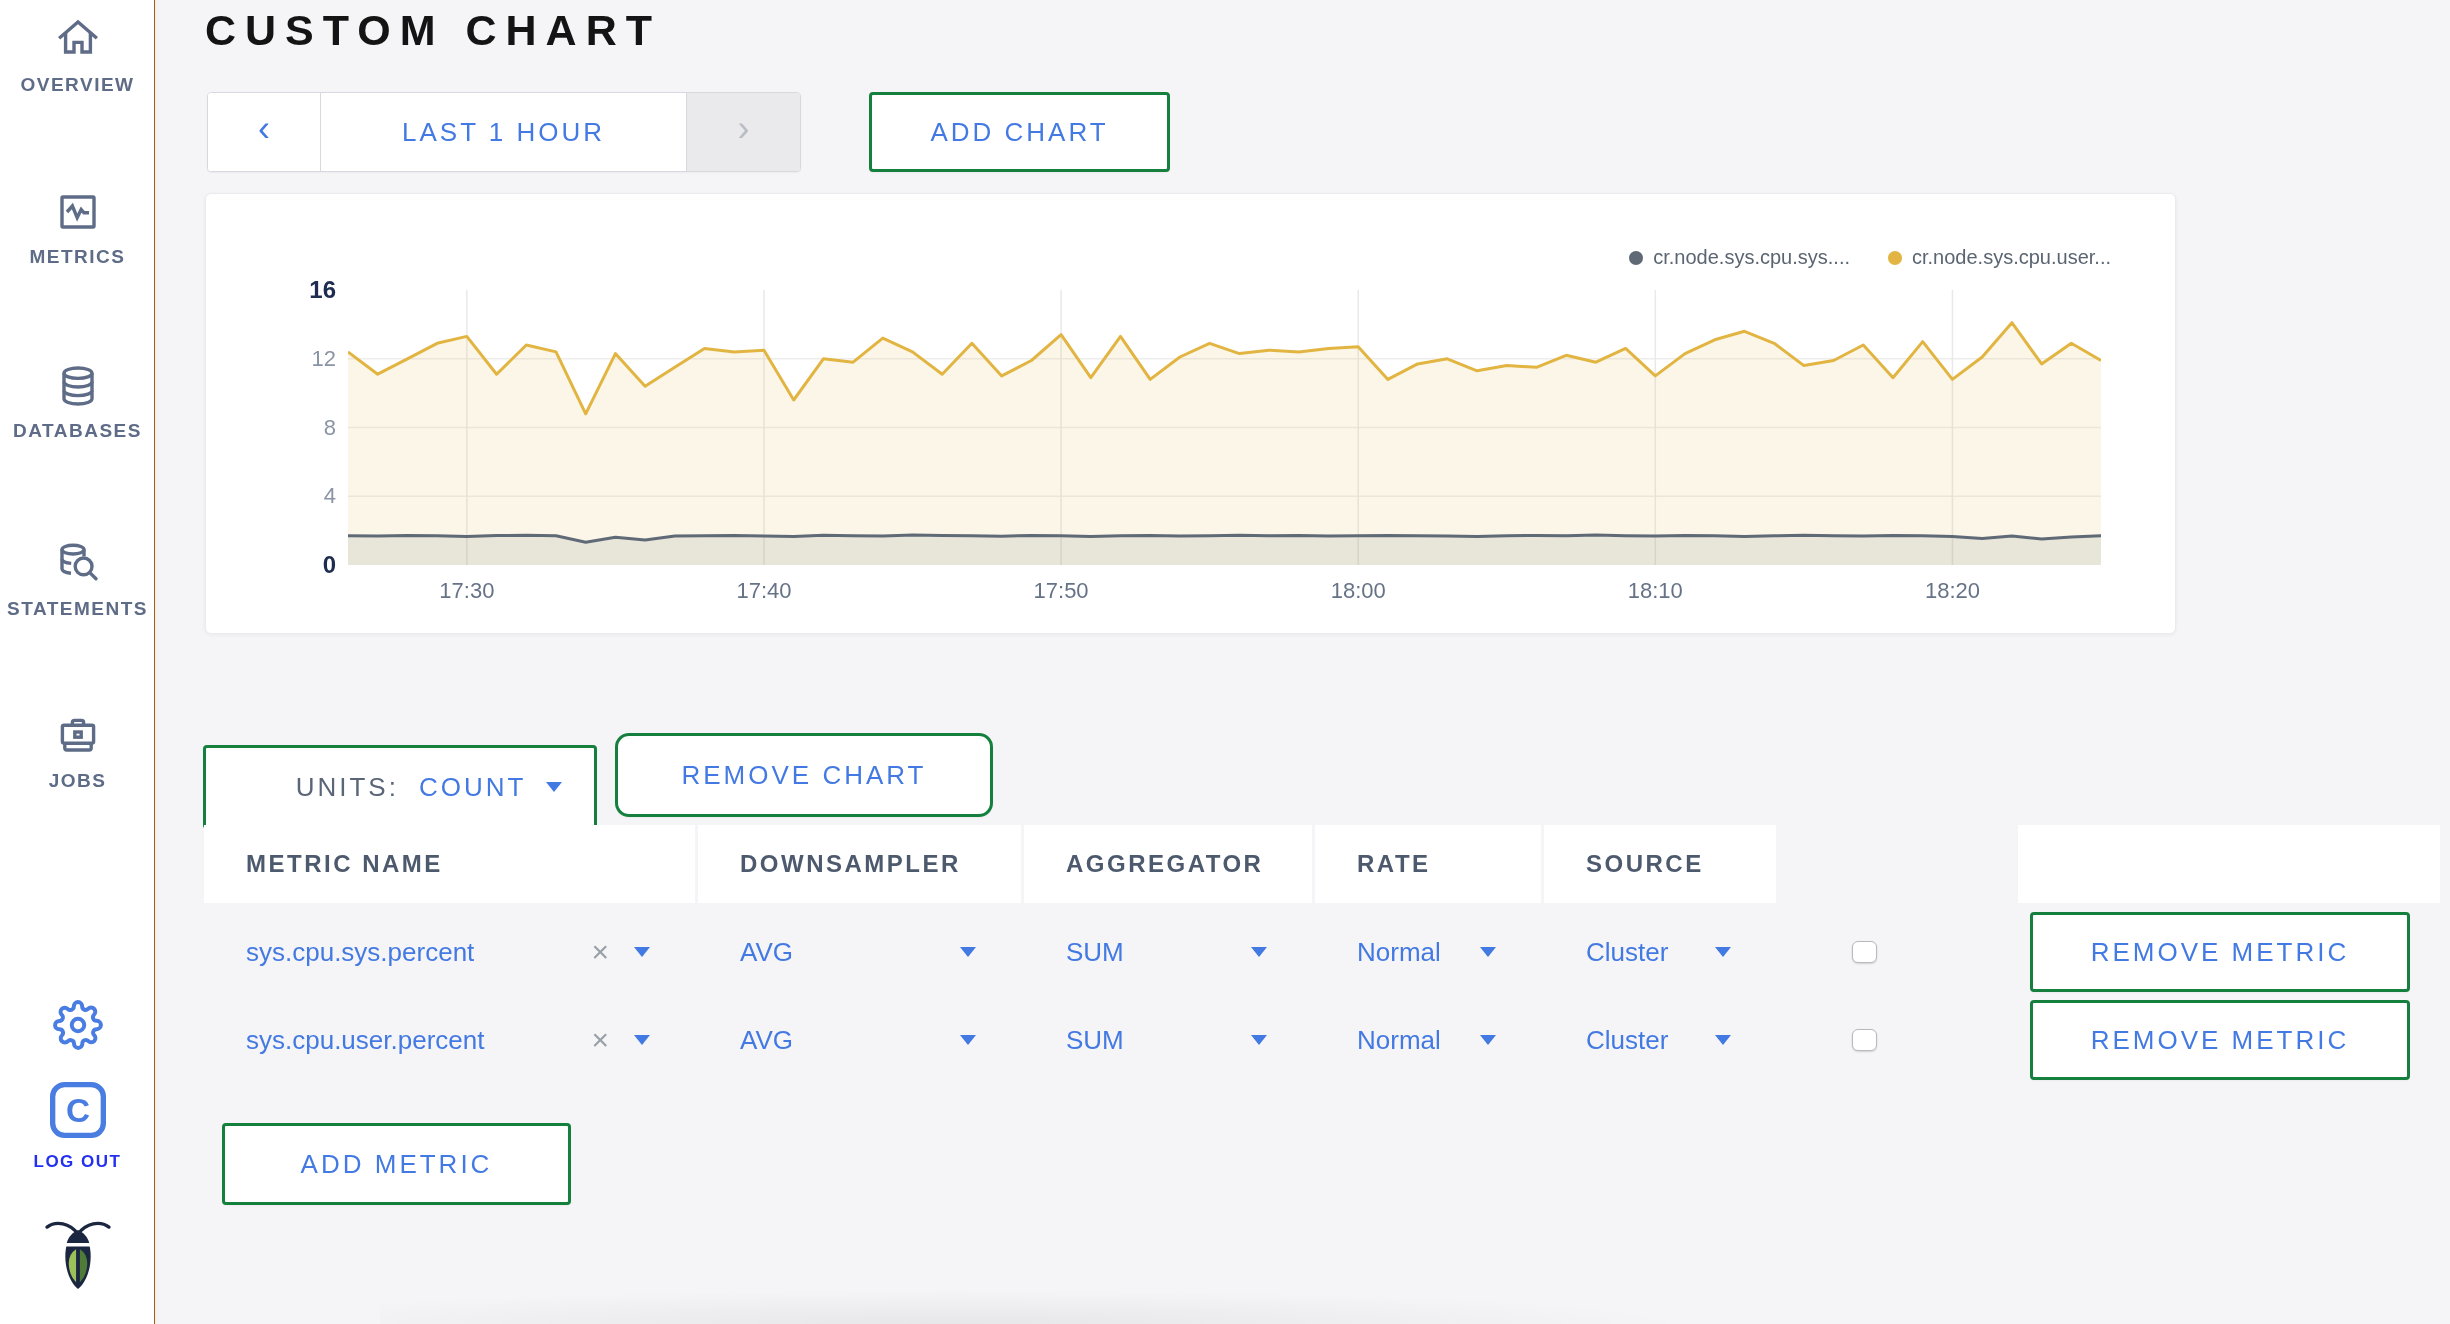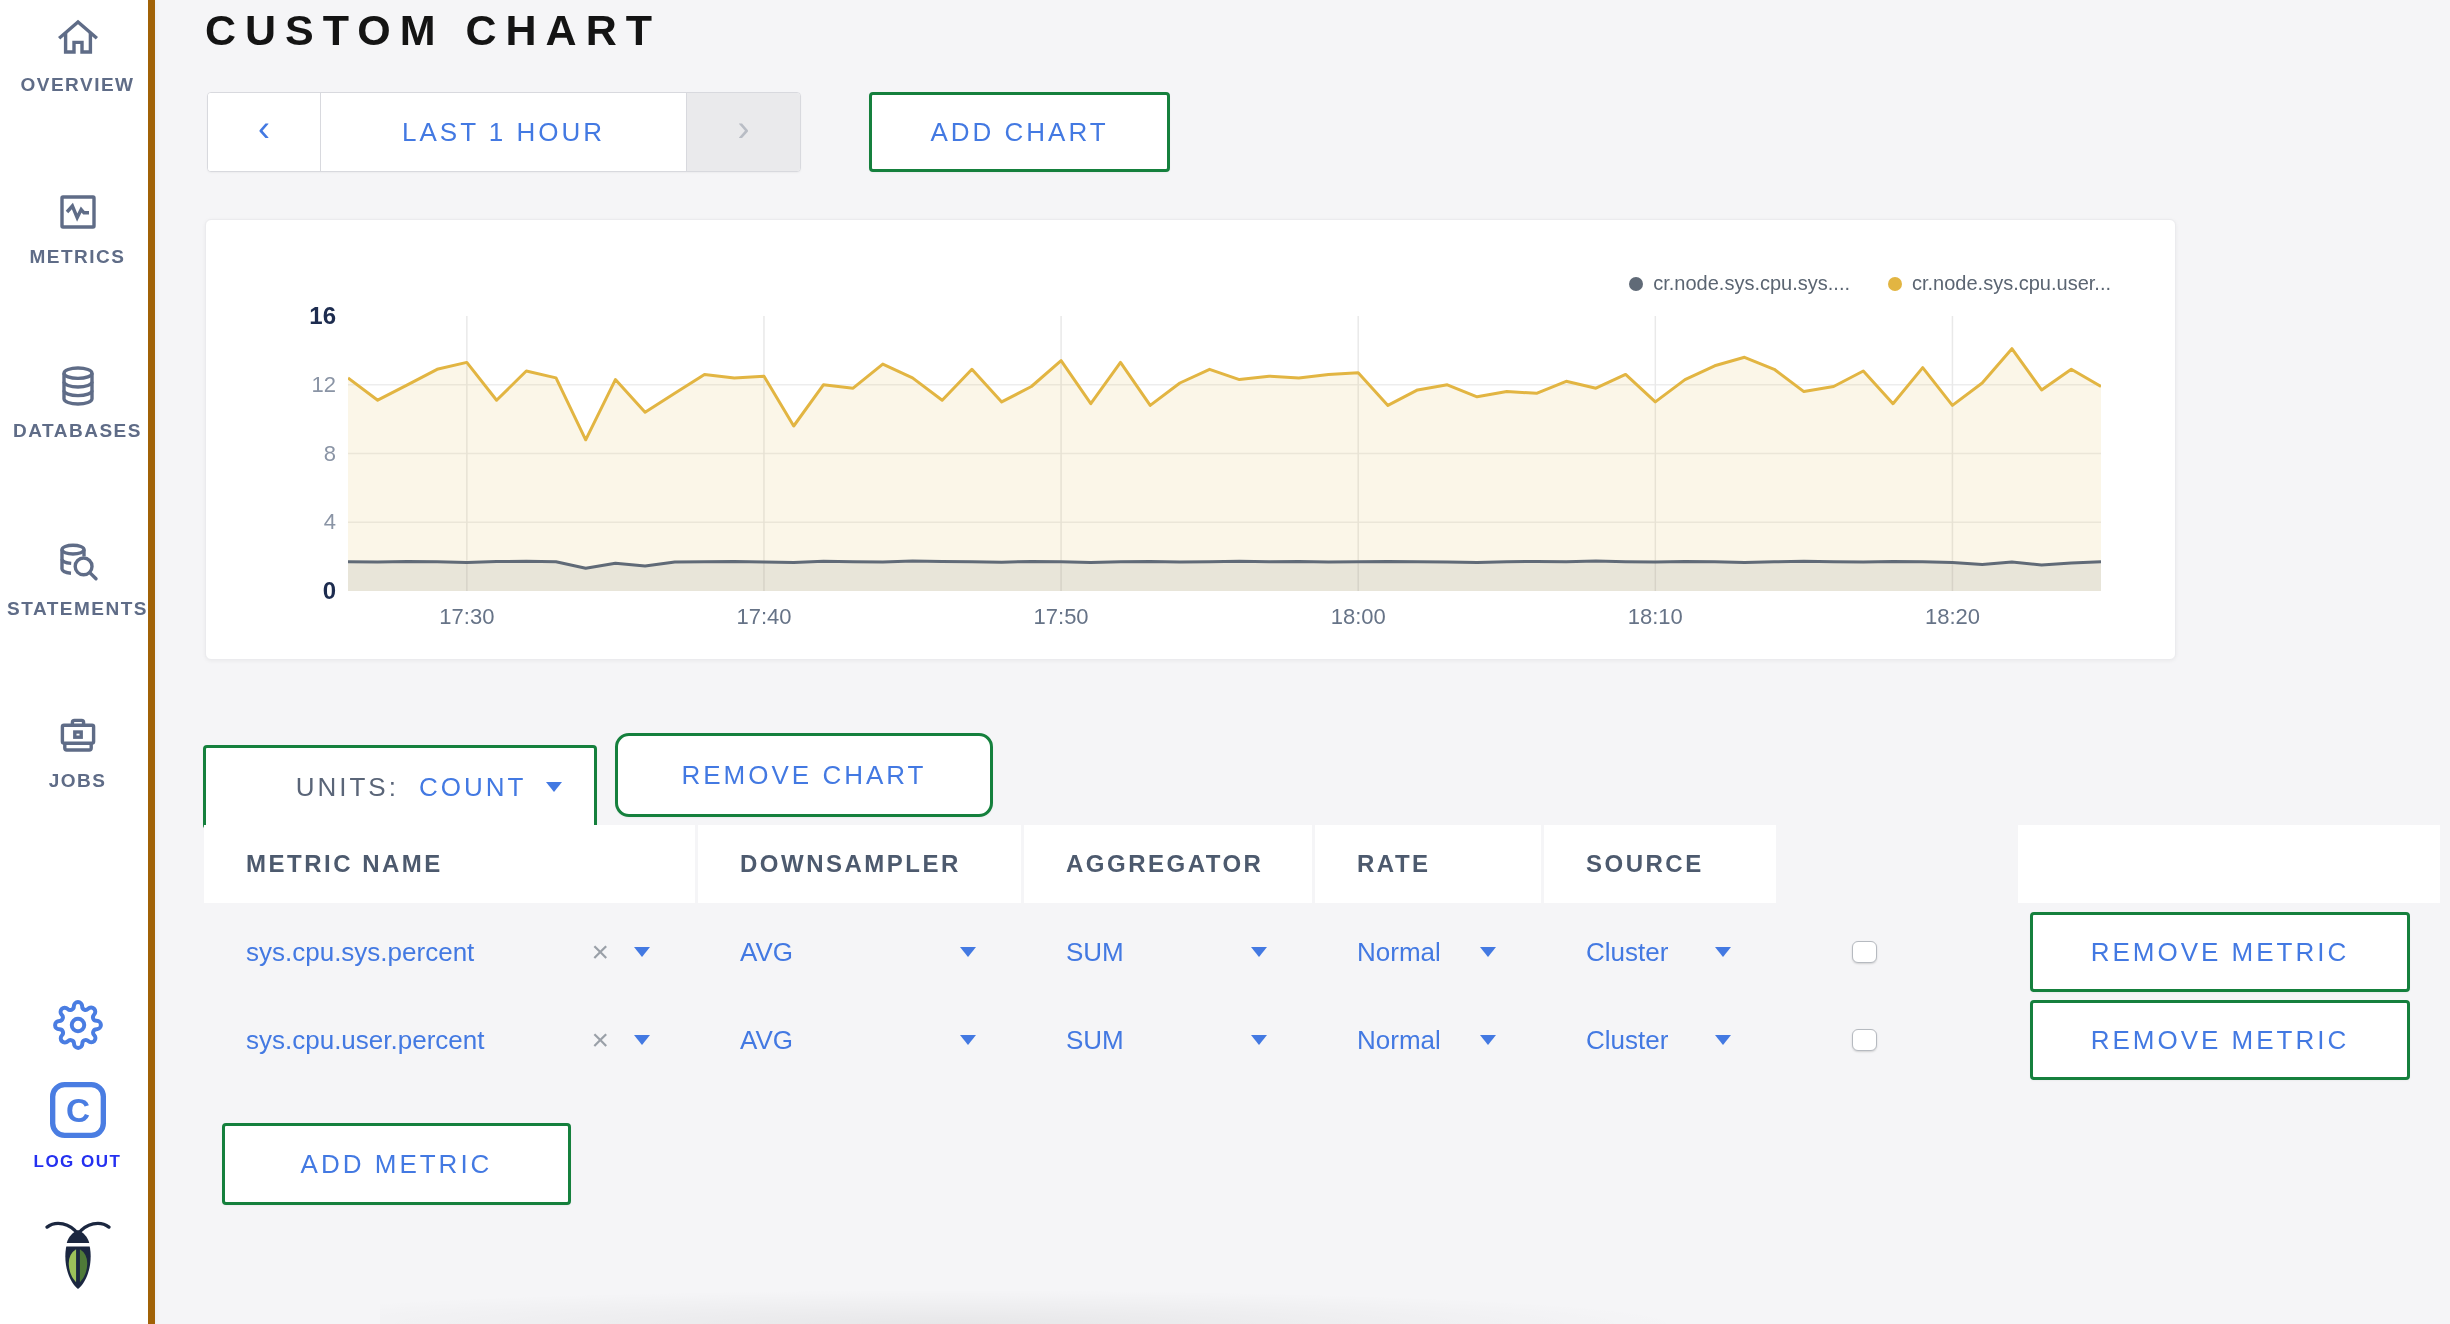--- a/index.html
+++ b/index.html
@@ -1,21 +1,21 @@
 <!DOCTYPE html>
 <html><head>
 <meta charset="utf-8">
 <style>
   * { margin:0; padding:0; box-sizing:border-box; }
   html,body { width:2450px; height:1324px; overflow:hidden;
     font-family:"Liberation Sans", sans-serif; background:#f5f5f7; position:relative; }
 
   
   .sidebar { position:absolute; left:0; top:0; width:155px; height:1324px;
-    background:#ffffff; border-right:7px solid #a16207; box-shadow:1px 0 4px rgba(0,0,0,.04); z-index:5; }
+    background:#ffffff; border-right:1px solid #a16207; box-shadow:1px 0 4px rgba(0,0,0,.04); z-index:5; }
   .nav-item { position:absolute; left:0; width:155px; text-align:center; cursor:pointer; }
   .nav-item svg { display:block; margin:0 auto; }
   .nav-label { display:block; margin-top:10px; font-size:19px; font-weight:bold;
     letter-spacing:1.5px; color:#5f6c87; }
   .logout-label { color:#2430f0; font-size:17px; }
 
   
   .page-title { position:absolute; left:205px; top:6px; font-size:43px; font-weight:700;
     letter-spacing:9px; color:#141414; white-space:nowrap; }
 
@@ -29,21 +29,21 @@
     font-size:26px; letter-spacing:3px; color:#4379e2; cursor:pointer; font-family:inherit; }
   .range-next { width:114px; border-left:1px solid #d8d9de; background:#eaeaec; }
   .range-next .chev { color:#b9bdc5; }
 
   .btn { background:#fff; border:3px solid #15803d; border-radius:4px; color:#4379e2;
     font-size:26px; letter-spacing:3px; display:flex; align-items:center; justify-content:center;
     box-shadow:0 1px 2px rgba(0,0,0,.04); cursor:pointer; font-family:inherit; }
   .add-chart { position:absolute; left:869px; top:92px; width:301px; height:80px; }
 
   
-  .chart-card { position:absolute; left:205px; top:219px; width:1971px; height:441px;
+  .chart-card { position:absolute; left:205px; top:193px; width:1971px; height:441px;
     background:#fff; border:1px solid #ebebee; border-radius:6px; box-shadow:0 1px 4px rgba(0,0,0,.05);text-decoration:underline; }
   .legend { position:absolute; top:52px; right:64px; display:flex; gap:38px; }
   .legend-item { display:flex; align-items:center; gap:10px; cursor:pointer; }
   .legend-dot { width:14px; height:14px; border-radius:50%; }
   .legend-text { font-size:20px; color:#5b6572; }
   .yticks { position:absolute; left:0; top:0; width:130px; height:100%; }
   .ytick { position:absolute; right:0; width:130px; text-align:right; font-size:22px;
     color:#8a94a5; transform:translateY(-50%); }
   .ytick.strong { color:#1d2c4f; font-weight:bold; font-size:24px; }
   .plot { position:absolute; left:142px; top:96px; width:1753px; height:275px; }

